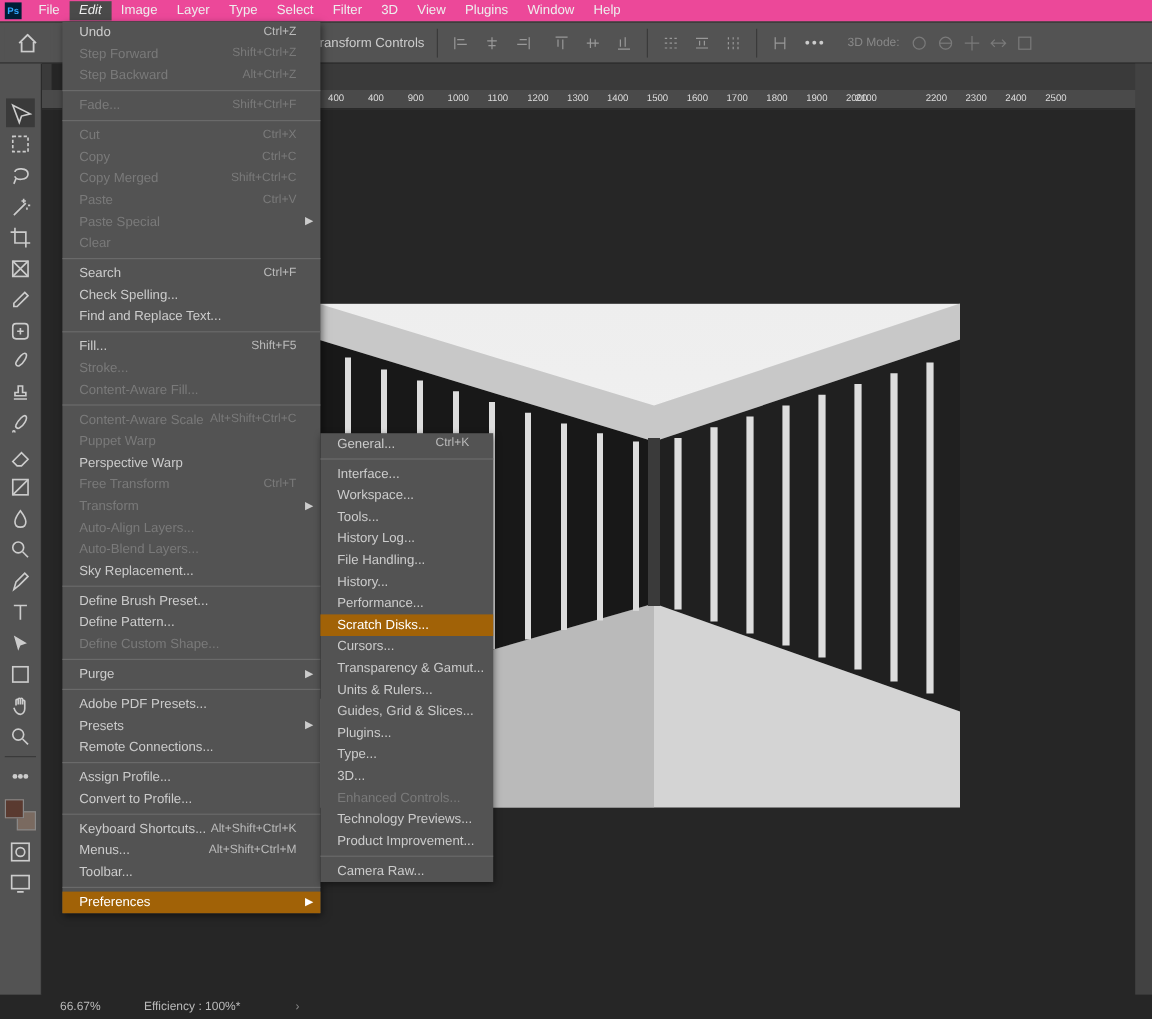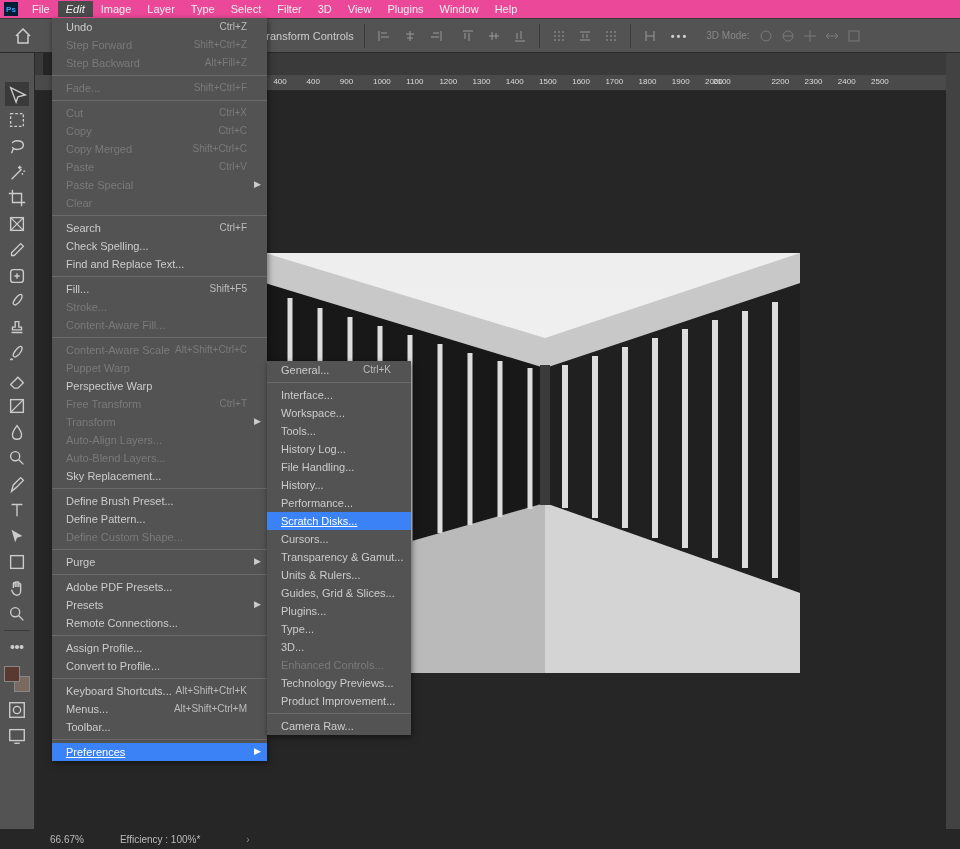--- a/index.html
+++ b/index.html
@@ -52,21 +52,21 @@
   .ruler-h span { position: absolute; top: 2px; }
   .ruler-corner { position: absolute; top: 22px; left: 0; width: 18px; height: 16px; background: #4a4a4a; border-right: 1px solid #2a2a2a; border-bottom: 1px solid #2a2a2a; }
   
   
   .canvas-img { position: absolute; top: 200px; left: 230px; width: 535px; height: 420px; }
   
   
   .dropdown { position: absolute; background: #535353; box-shadow: 1px 2px 6px rgba(0,0,0,.5); color: #ccc; font-size: 11px; z-index: 1000; }
   .dropdown .item { display: flex; justify-content: space-between; padding: 3px 20px 3px 14px; cursor: pointer; white-space: nowrap; position: relative; }
   .dropdown .item.disabled { color: #7a7a7a; }
-  .dropdown .item.highlighted { background: #3b82f6; color: #fff; text-decoration: underline; }
+  .dropdown .item.highlighted { background: #a16207; color: #fff; }
   .dropdown .item .arrow { position: absolute; right: 6px; color: #ccc; font-size: 9px; }
   .dropdown .item.highlighted .arrow { color: #fff; }
   .dropdown .sep { height: 1px; background: #6a6a6a; margin: 3px 0; }
   .edit-menu { top: 18px; left: 52px; width: 215px; }
   .prefs-menu { top: 361px; left: 267px; width: 144px; }
   .shortcut { color: #bbb; font-size: 10px; }
   .item.disabled .shortcut { color: #7a7a7a; }
   
   
   .status-bar { position: absolute; bottom: 0; left: 0; right: 0; height: 20px; background: #262626; display: flex; align-items: center; padding-left: 50px; color: #bbb; font-size: 10px; gap: 36px; }
@@ -417,21 +417,21 @@
     <div class="item">
       <span>Undo</span>
       <span class="shortcut">Ctrl+Z</span>
     </div>
     <div class="item disabled">
       <span>Step Forward</span>
       <span class="shortcut">Shift+Ctrl+Z</span>
     </div>
     <div class="item disabled">
       <span>Step Backward</span>
-      <span class="shortcut">Alt+Fill+Z</span>
+      <span class="shortcut">Alt+Ctrl+Z</span>
     </div>
     <div class="sep"></div>
     <div class="item disabled">
       <span>Fade...</span>
       <span class="shortcut">Shift+Ctrl+F</span>
     </div>
     <div class="sep"></div>
     <div class="item disabled">
       <span>Cut</span>
       <span class="shortcut">Ctrl+X</span>

